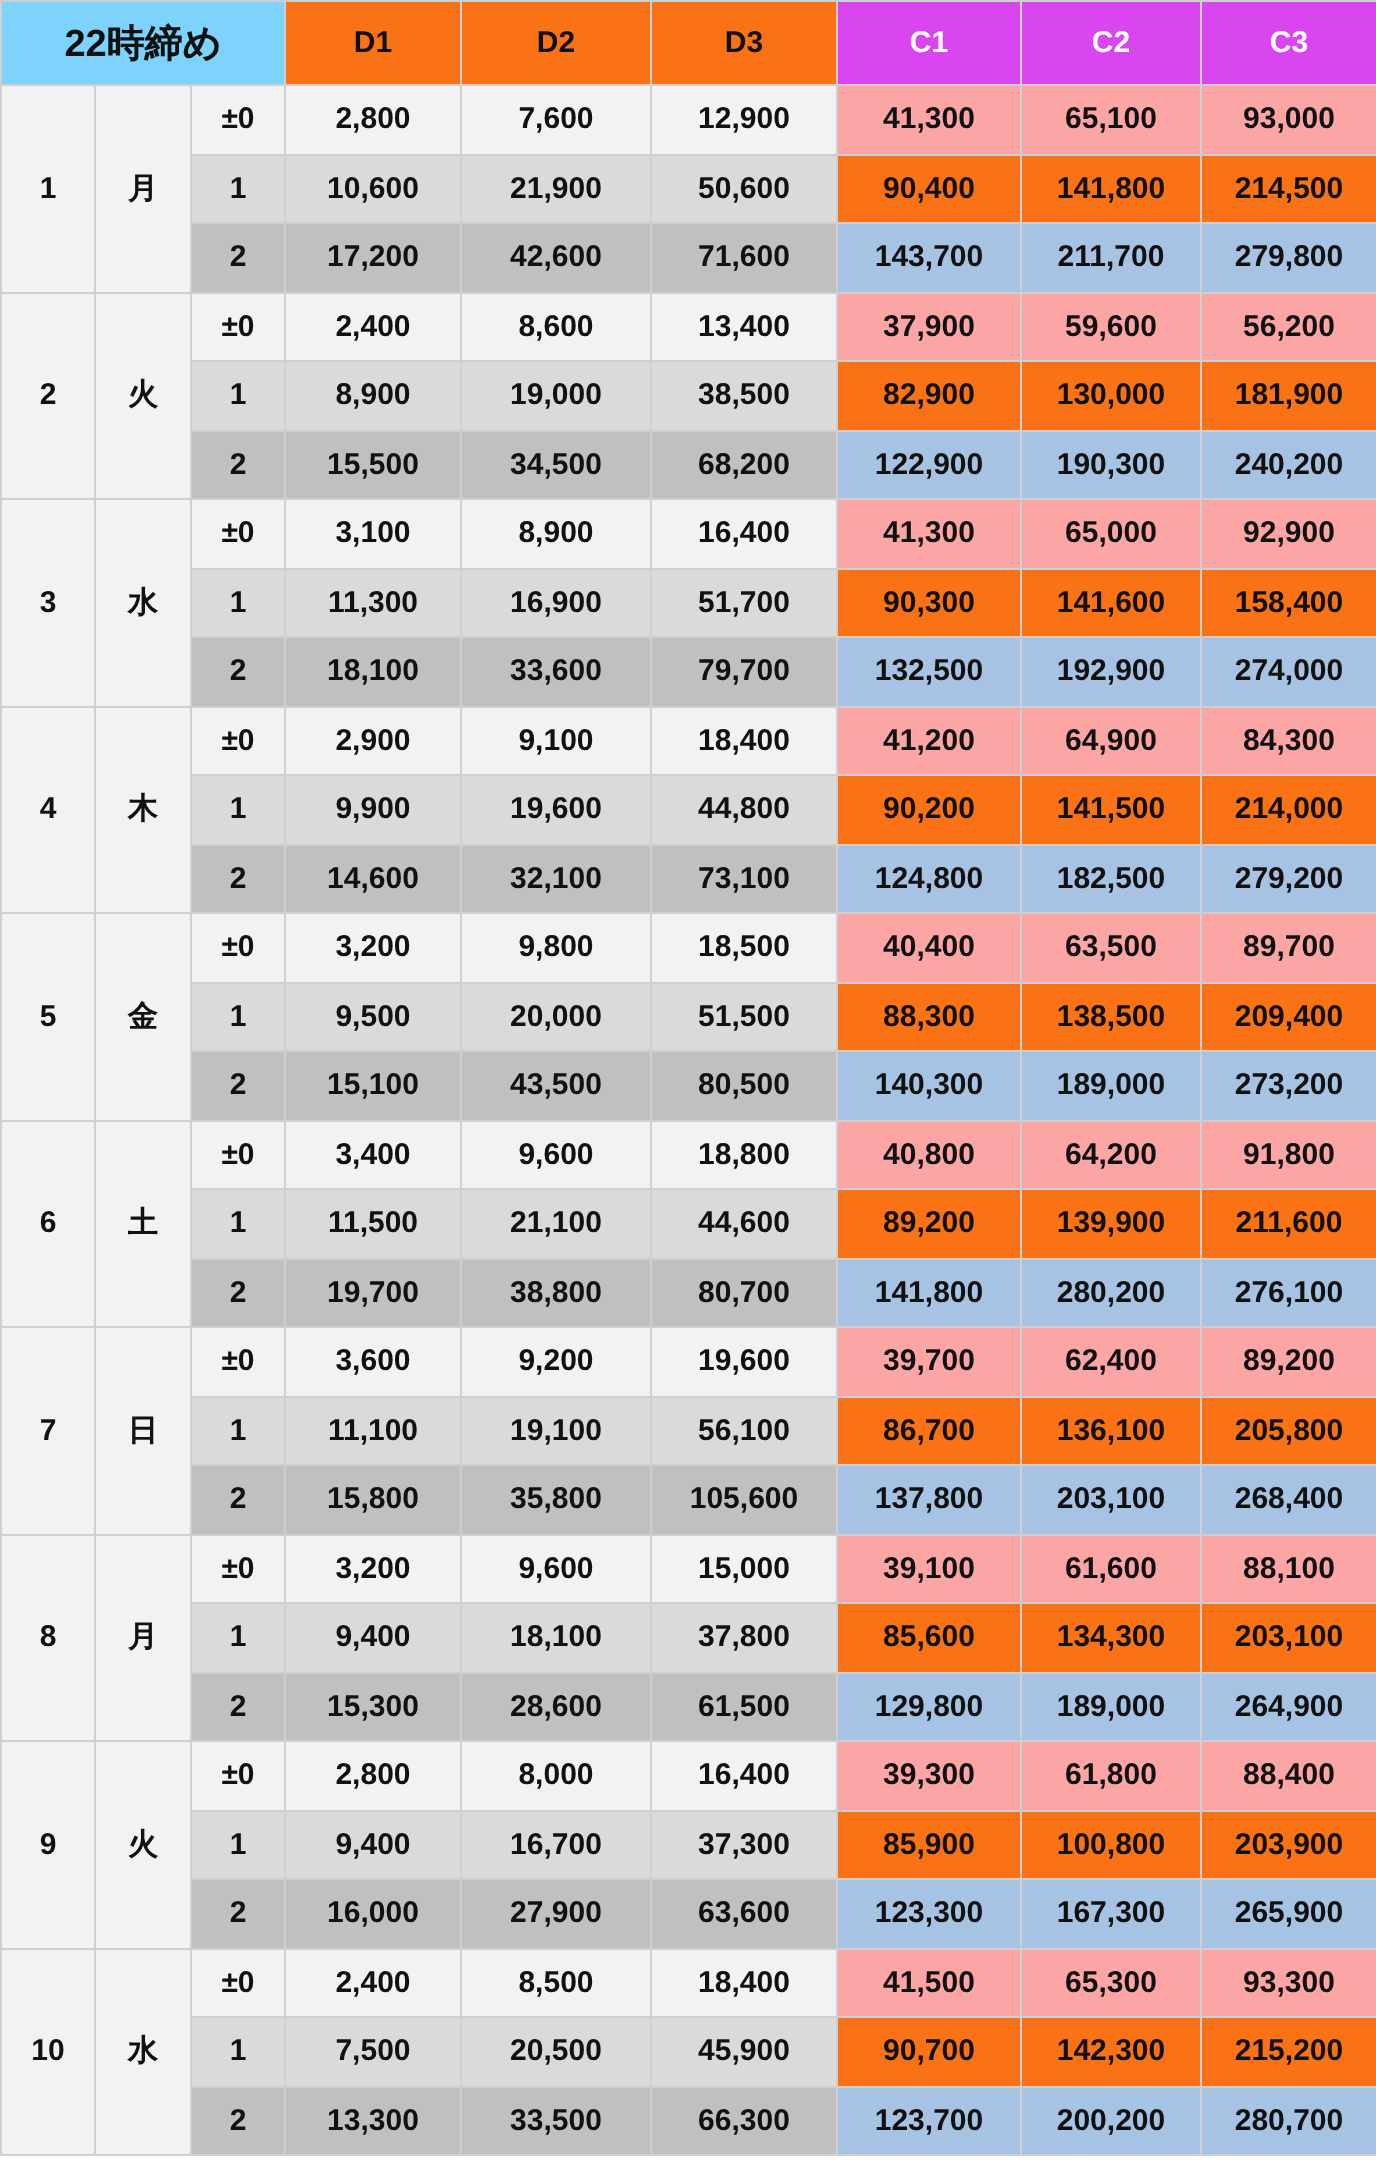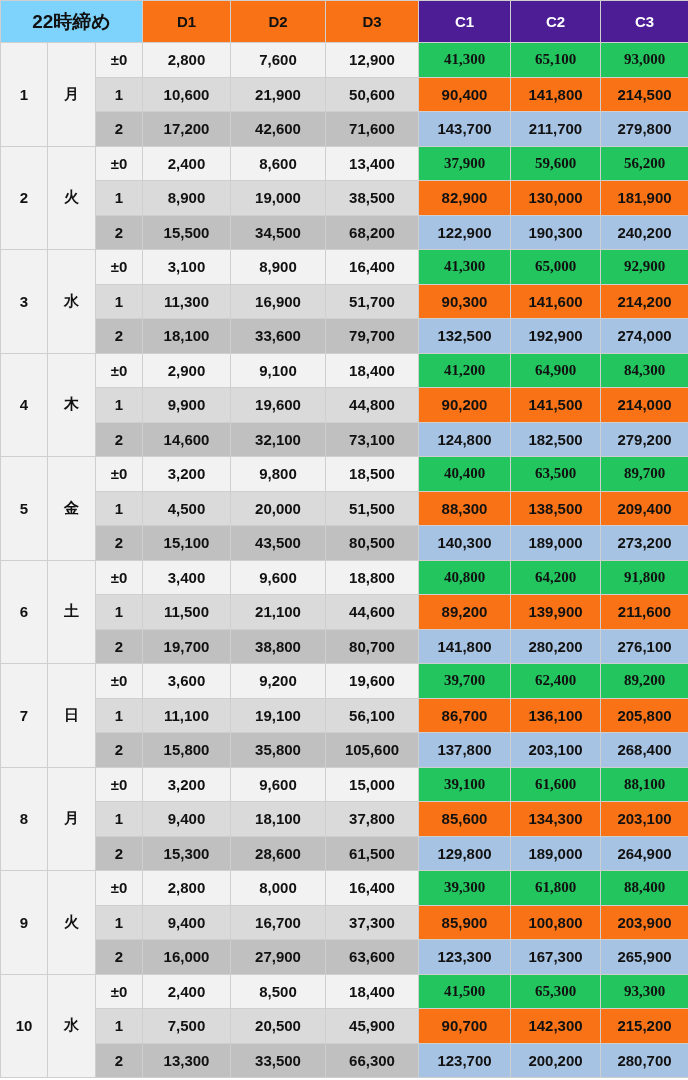--- a/index.html
+++ b/index.html
@@ -16,27 +16,27 @@
       font-weight: bold;
       color: #111111;
       padding: 0;
       font-size: 15px;
       white-space: nowrap;
       overflow: hidden;
     }
     .h-row th { height: 41px; font-size: 17px; }
     .h-title { background: #7dd3fc; font-size: 19px !important; }
     .h-d { background: #f97316; }
-    .h-c { background: #4c1d95; color: #ffffff !important; }
+    .h-c { background: #d946ef; color: #ffffff !important; }
     td.daynum { background: #f2f2f2; font-size: 22px; }
     td.weekday { background: #f2f2f2; font-size: 22px; }
     tr.r0 td.cell, tr.r0 td.lvl { background: #f2f2f2; }
     tr.r1 td.cell, tr.r1 td.lvl { background: #dadada; }
     tr.r2 td.cell, tr.r2 td.lvl { background: #c0c0c0; }
-    tr.r0 td.ccell { background: #22c55e; font-family: Liberation Serif, serif; }
+    tr.r0 td.ccell { background: #fca5a5; }
     tr.r1 td.ccell { background: #f97316; }
     tr.r2 td.ccell { background: #a7c3e3; }
     tr.r0 td, tr.r1 td, tr.r2 td { height: 33.5px; }
   </style>
 </head>
 <body>
 
 <table class="sheet">
   <colgroup>
     <col style="width:47px">
@@ -130,21 +130,21 @@
         <td class="ccell">65,000</td>
         <td class="ccell">92,900</td>
       </tr>
       <tr class="r1">
         <td class="lvl">1</td>
         <td class="cell">11,300</td>
         <td class="cell">16,900</td>
         <td class="cell">51,700</td>
         <td class="ccell">90,300</td>
         <td class="ccell">141,600</td>
-        <td class="ccell">214,200</td>
+        <td class="ccell">158,400</td>
       </tr>
       <tr class="r2">
         <td class="lvl">2</td>
         <td class="cell">18,100</td>
         <td class="cell">33,600</td>
         <td class="cell">79,700</td>
         <td class="ccell">132,500</td>
         <td class="ccell">192,900</td>
         <td class="ccell">274,000</td>
       </tr>
@@ -183,21 +183,21 @@
         <td class="lvl">±0</td>
         <td class="cell">3,200</td>
         <td class="cell">9,800</td>
         <td class="cell">18,500</td>
         <td class="ccell">40,400</td>
         <td class="ccell">63,500</td>
         <td class="ccell">89,700</td>
       </tr>
       <tr class="r1">
         <td class="lvl">1</td>
-        <td class="cell">4,500</td>
+        <td class="cell">9,500</td>
         <td class="cell">20,000</td>
         <td class="cell">51,500</td>
         <td class="ccell">88,300</td>
         <td class="ccell">138,500</td>
         <td class="ccell">209,400</td>
       </tr>
       <tr class="r2">
         <td class="lvl">2</td>
         <td class="cell">15,100</td>
         <td class="cell">43,500</td>

